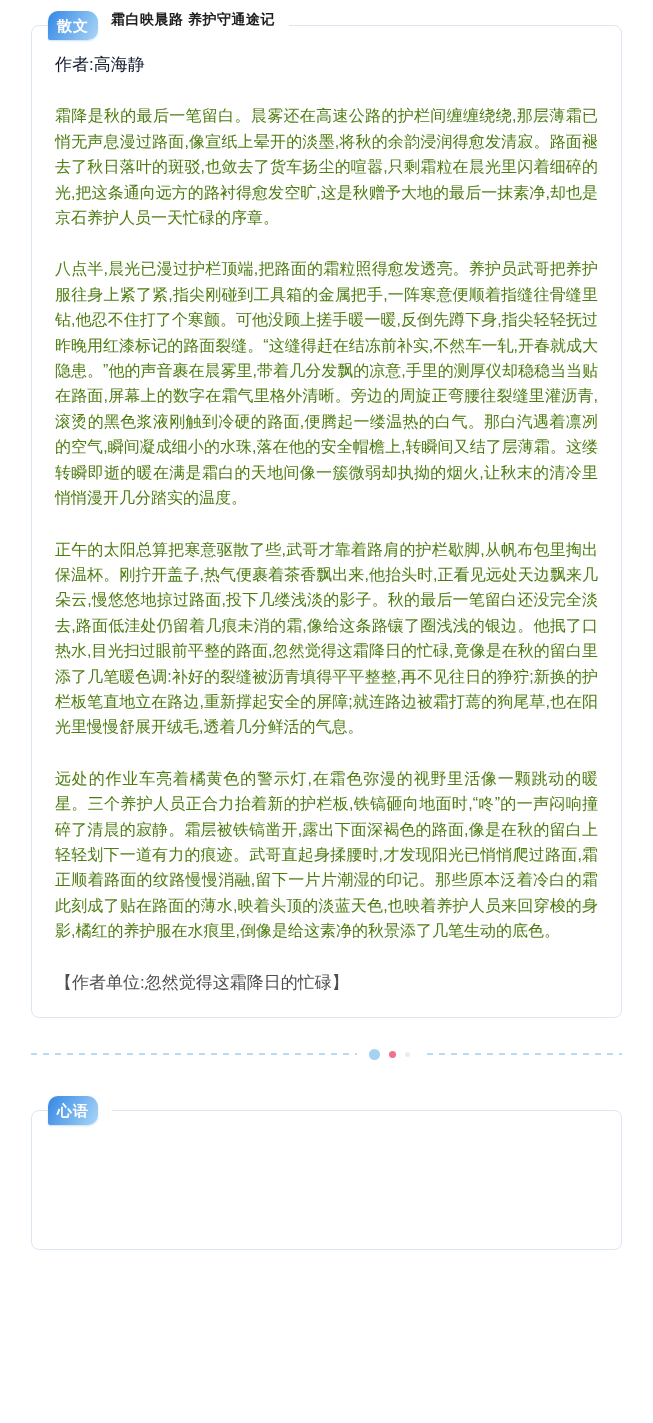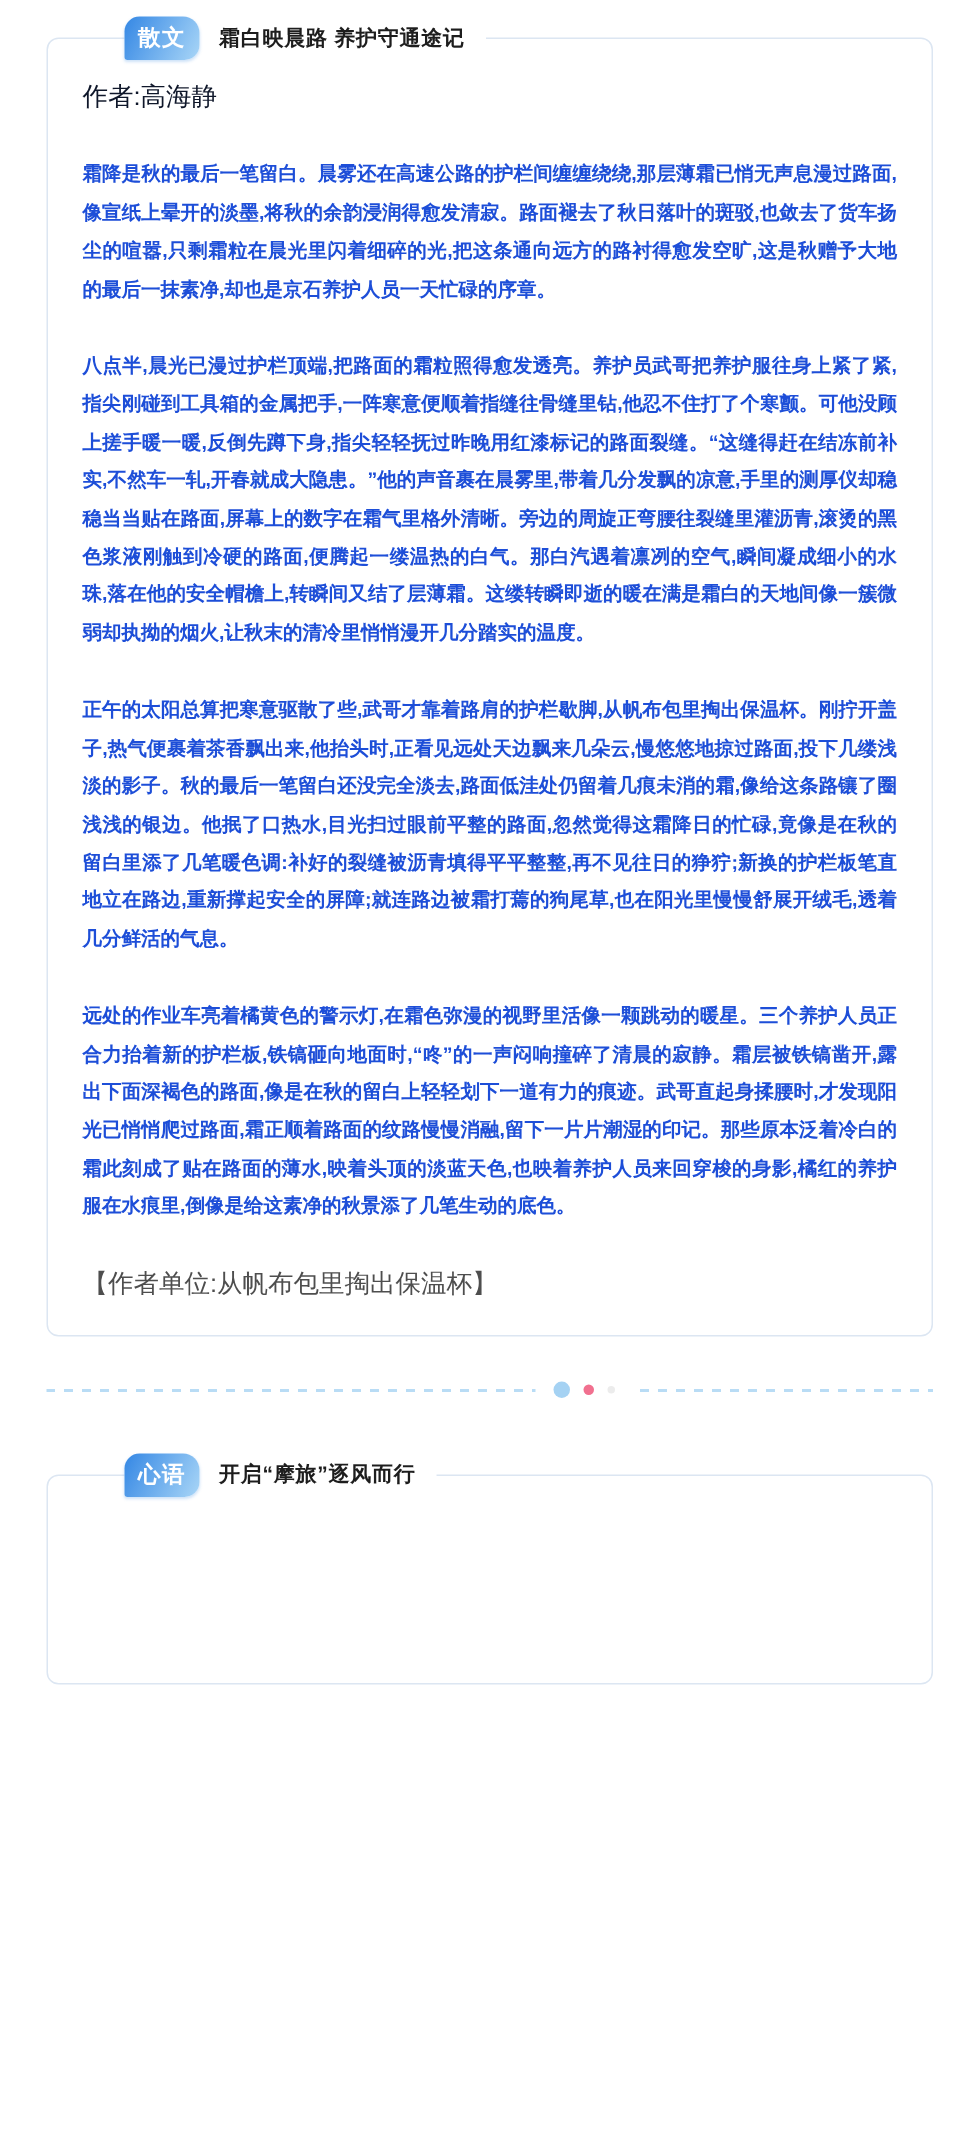--- a/index.html
+++ b/index.html
@@ -25,25 +25,24 @@
     padding: 26px 23px 22px 23px;
   }
   .card-1 { margin-top: 25px; }
   .card-2 { margin-top: 55px; height: 140px; }
 
   .card-header {
     position: absolute;
     top: -15px;
     left: 16px;
     display: flex;
-    align-items: center;
+    align-items: flex-start;
     gap: 13px;
     background: #ffffff;
     padding-right: 14px;
-    margin-left: 35px;
   }
   .badge {
     display: inline-block;
     background: linear-gradient(118deg, var(--accent, #3a8be5) 5%, #a9d6f7 100%);
     color: #ffffff;
     font-size: 15px;
     font-weight: bold;
     line-height: 1;
     padding: 7px 9px 7px 9px;
     border-radius: 10px 11px 10px 2px;
@@ -57,26 +56,25 @@
     letter-spacing: .5px;
     white-space: nowrap;
   }
 
   .author-line {
     font-size: 17px;
     line-height: 25.4px;
     color: #0f172a;
   }
   .para {
-    font-size: 13px;
+    font-size: 16px;
     line-height: 25.4px;
-    color: #1d4ed8;
+    color: #4d7c0f;
     text-align: justify;
     margin-top: 26px;
-    font-weight: bold;
   }
   .footer-unit {
     font-size: 17px;
     line-height: 25.4px;
     color: #4e4e4e;
     margin-top: 26px;
   }
 
   
   .divider {
@@ -113,31 +111,30 @@
 
     <div class="author-line">作者:高海静</div>
 
     <div>
         <p class="para">霜降是秋的最后一笔留白。晨雾还在高速公路的护栏间缠缠绕绕,那层薄霜已悄无声息漫过路面,像宣纸上晕开的淡墨,将秋的余韵浸润得愈发清寂。路面褪去了秋日落叶的斑驳,也敛去了货车扬尘的喧嚣,只剩霜粒在晨光里闪着细碎的光,把这条通向远方的路衬得愈发空旷,这是秋赠予大地的最后一抹素净,却也是京石养护人员一天忙碌的序章。</p>
         <p class="para">八点半,晨光已漫过护栏顶端,把路面的霜粒照得愈发透亮。养护员武哥把养护服往身上紧了紧,指尖刚碰到工具箱的金属把手,一阵寒意便顺着指缝往骨缝里钻,他忍不住打了个寒颤。可他没顾上搓手暖一暖,反倒先蹲下身,指尖轻轻抚过昨晚用红漆标记的路面裂缝。“这缝得赶在结冻前补实,不然车一轧,开春就成大隐患。”他的声音裹在晨雾里,带着几分发飘的凉意,手里的测厚仪却稳稳当当贴在路面,屏幕上的数字在霜气里格外清晰。旁边的周旋正弯腰往裂缝里灌沥青,滚烫的黑色浆液刚触到冷硬的路面,便腾起一缕温热的白气。那白汽遇着凛冽的空气,瞬间凝成细小的水珠,落在他的安全帽檐上,转瞬间又结了层薄霜。这缕转瞬即逝的暖在满是霜白的天地间像一簇微弱却执拗的烟火,让秋末的清冷里悄悄漫开几分踏实的温度。</p>
         <p class="para">正午的太阳总算把寒意驱散了些,武哥才靠着路肩的护栏歇脚,从帆布包里掏出保温杯。刚拧开盖子,热气便裹着茶香飘出来,他抬头时,正看见远处天边飘来几朵云,慢悠悠地掠过路面,投下几缕浅淡的影子。秋的最后一笔留白还没完全淡去,路面低洼处仍留着几痕未消的霜,像给这条路镶了圈浅浅的银边。他抿了口热水,目光扫过眼前平整的路面,忽然觉得这霜降日的忙碌,竟像是在秋的留白里添了几笔暖色调:补好的裂缝被沥青填得平平整整,再不见往日的狰狞;新换的护栏板笔直地立在路边,重新撑起安全的屏障;就连路边被霜打蔫的狗尾草,也在阳光里慢慢舒展开绒毛,透着几分鲜活的气息。</p>
         <p class="para">远处的作业车亮着橘黄色的警示灯,在霜色弥漫的视野里活像一颗跳动的暖星。三个养护人员正合力抬着新的护栏板,铁镐砸向地面时,“咚”的一声闷响撞碎了清晨的寂静。霜层被铁镐凿开,露出下面深褐色的路面,像是在秋的留白上轻轻划下一道有力的痕迹。武哥直起身揉腰时,才发现阳光已悄悄爬过路面,霜正顺着路面的纹路慢慢消融,留下一片片潮湿的印记。那些原本泛着冷白的霜此刻成了贴在路面的薄水,映着头顶的淡蓝天色,也映着养护人员来回穿梭的身影,橘红的养护服在水痕里,倒像是给这素净的秋景添了几笔生动的底色。</p>
       </div>
 
-    <div class="footer-unit">【作者单位:从帆布包里掏出保温杯】</div>
+    <div class="footer-unit">【作者单位:忽然觉得这霜降日的忙碌】</div>
   </section>
 
   <div class="divider">
     <div class="divider-dots">
         <span class="dot" style="width: 11px; height: 11px; background: rgb(165, 210, 243);"></span>
         <span class="dot" style="width: 7px; height: 7px; background: rgb(241, 112, 143);"></span>
         <span class="dot" style="width: 5px; height: 5px; background: rgb(236, 236, 236);"></span>
       </div>
   </div>
 
   <section class="card card-2">
     <div class="card-header">
       <span class="badge">心语</span>
-      <h2 class="card-title">开启“摩旅”逐风而行</h2>
     </div>
   </section>
 
 </div>
 
 </body></html>

